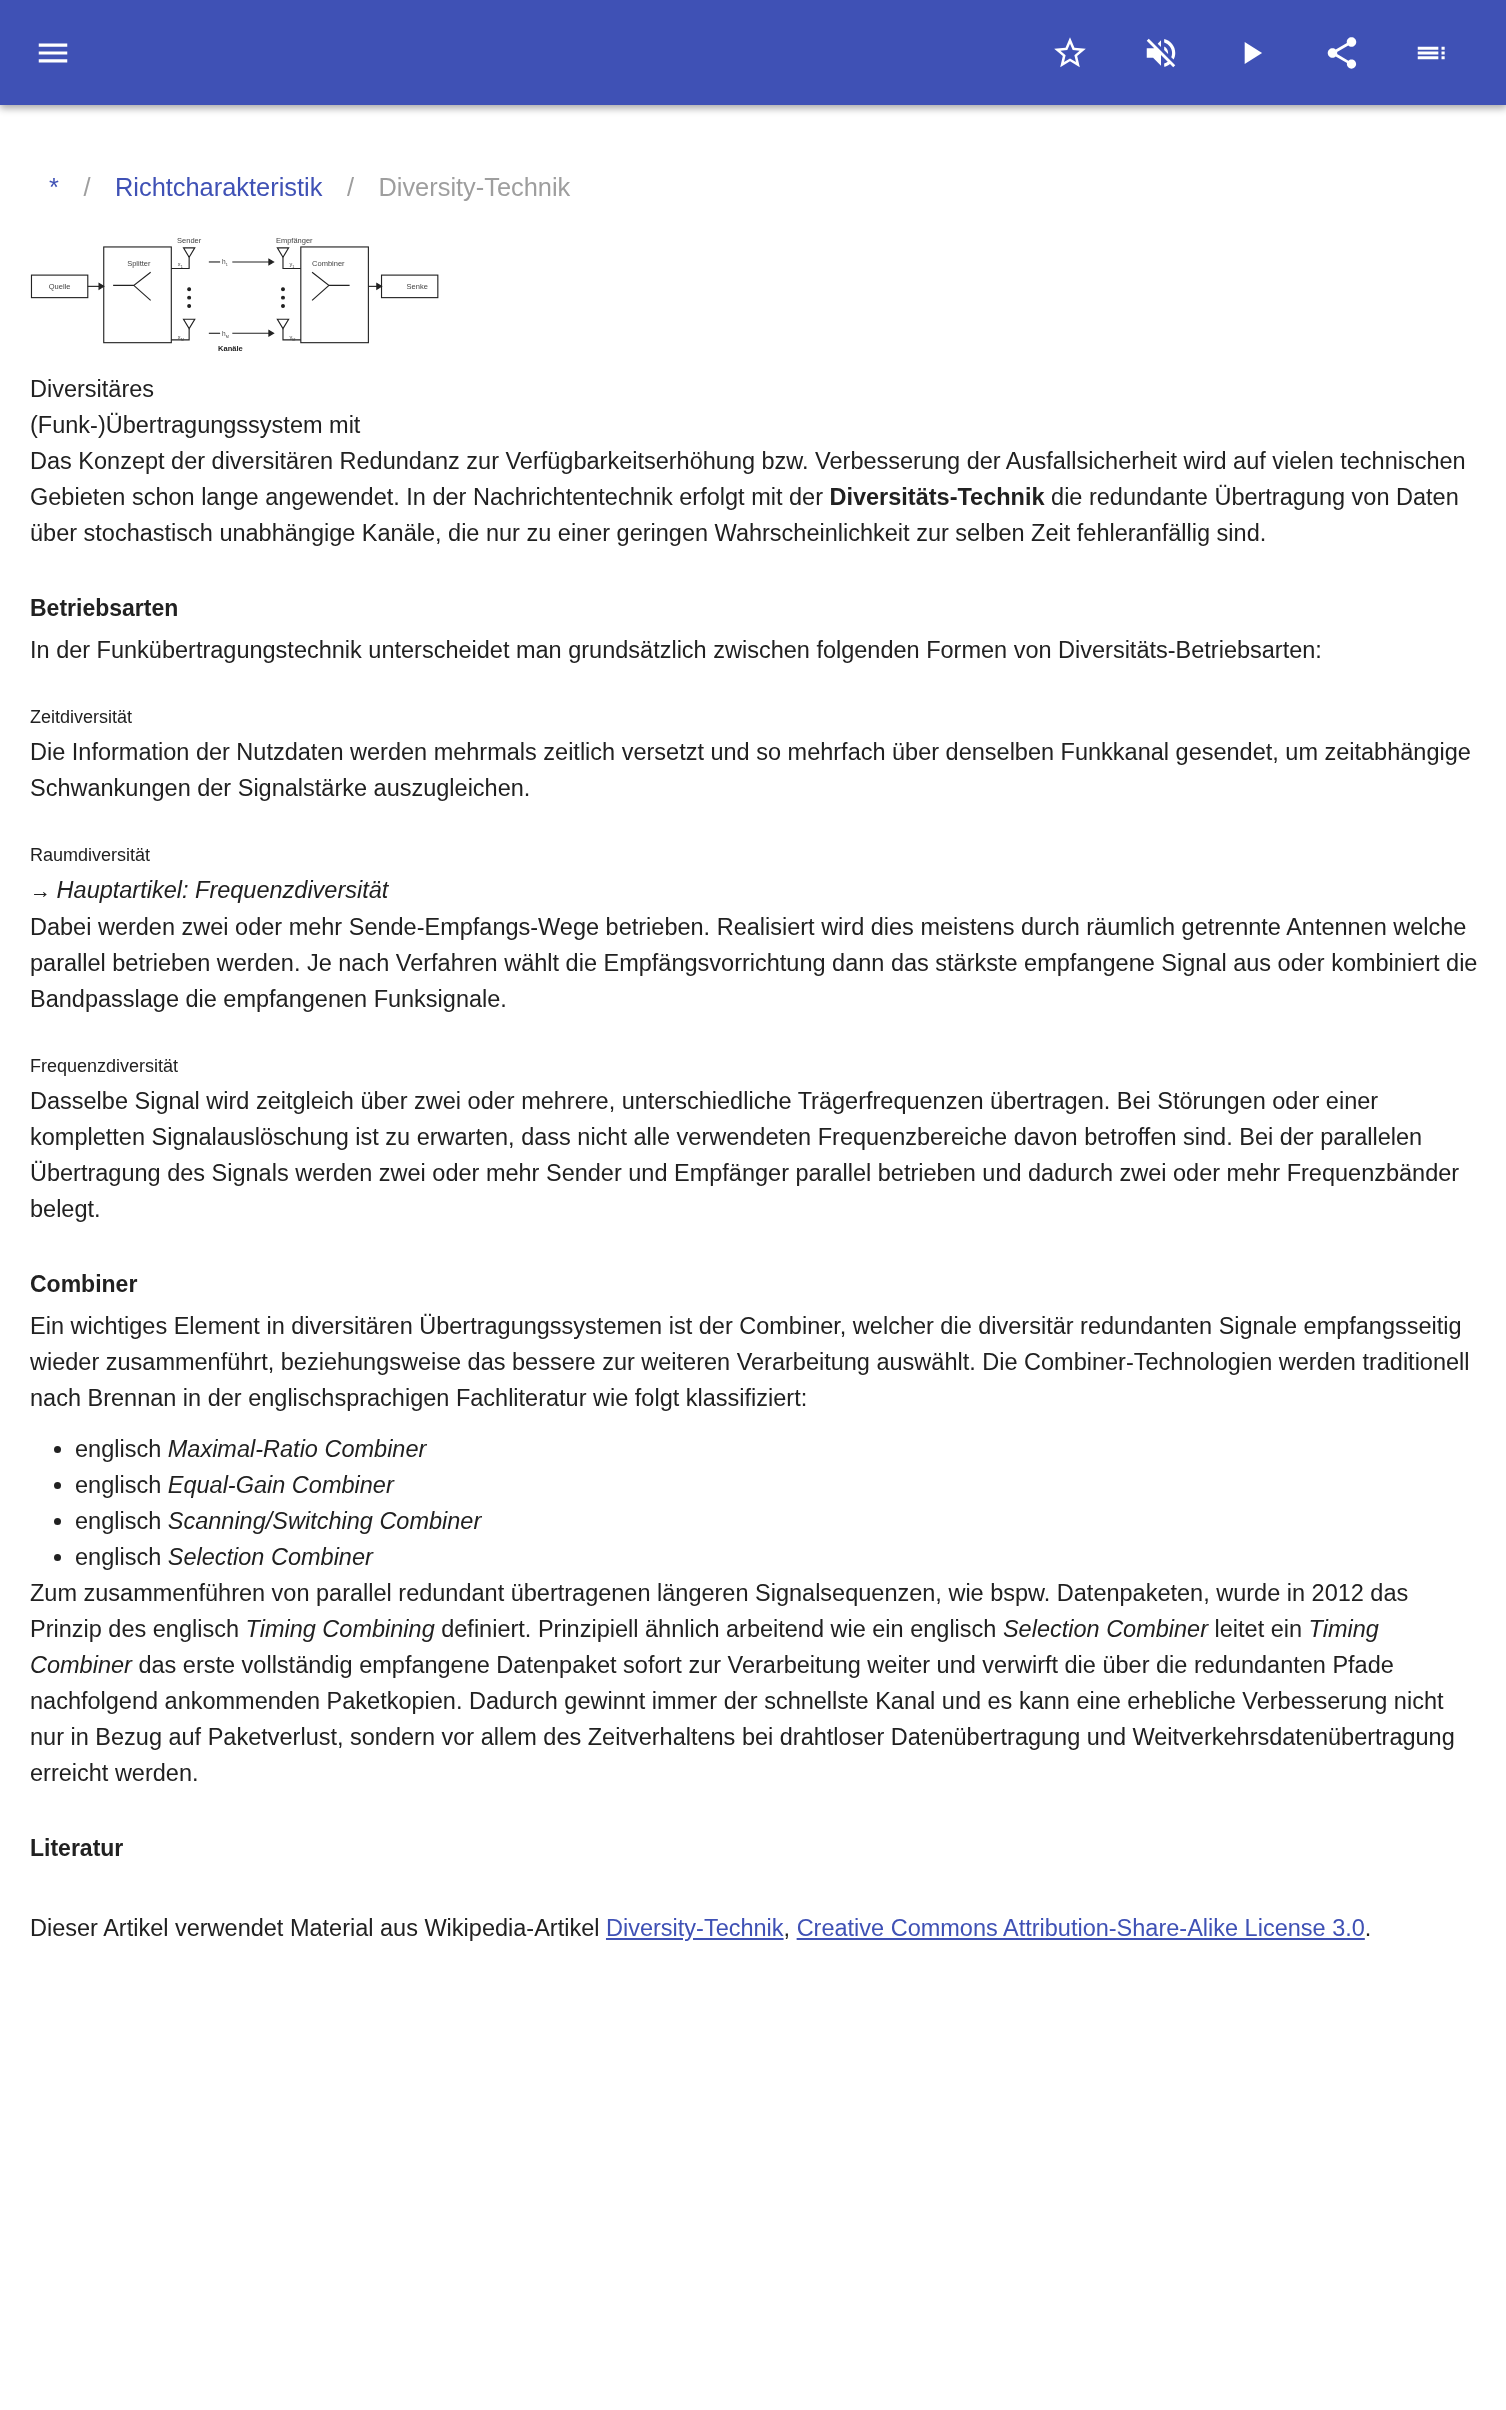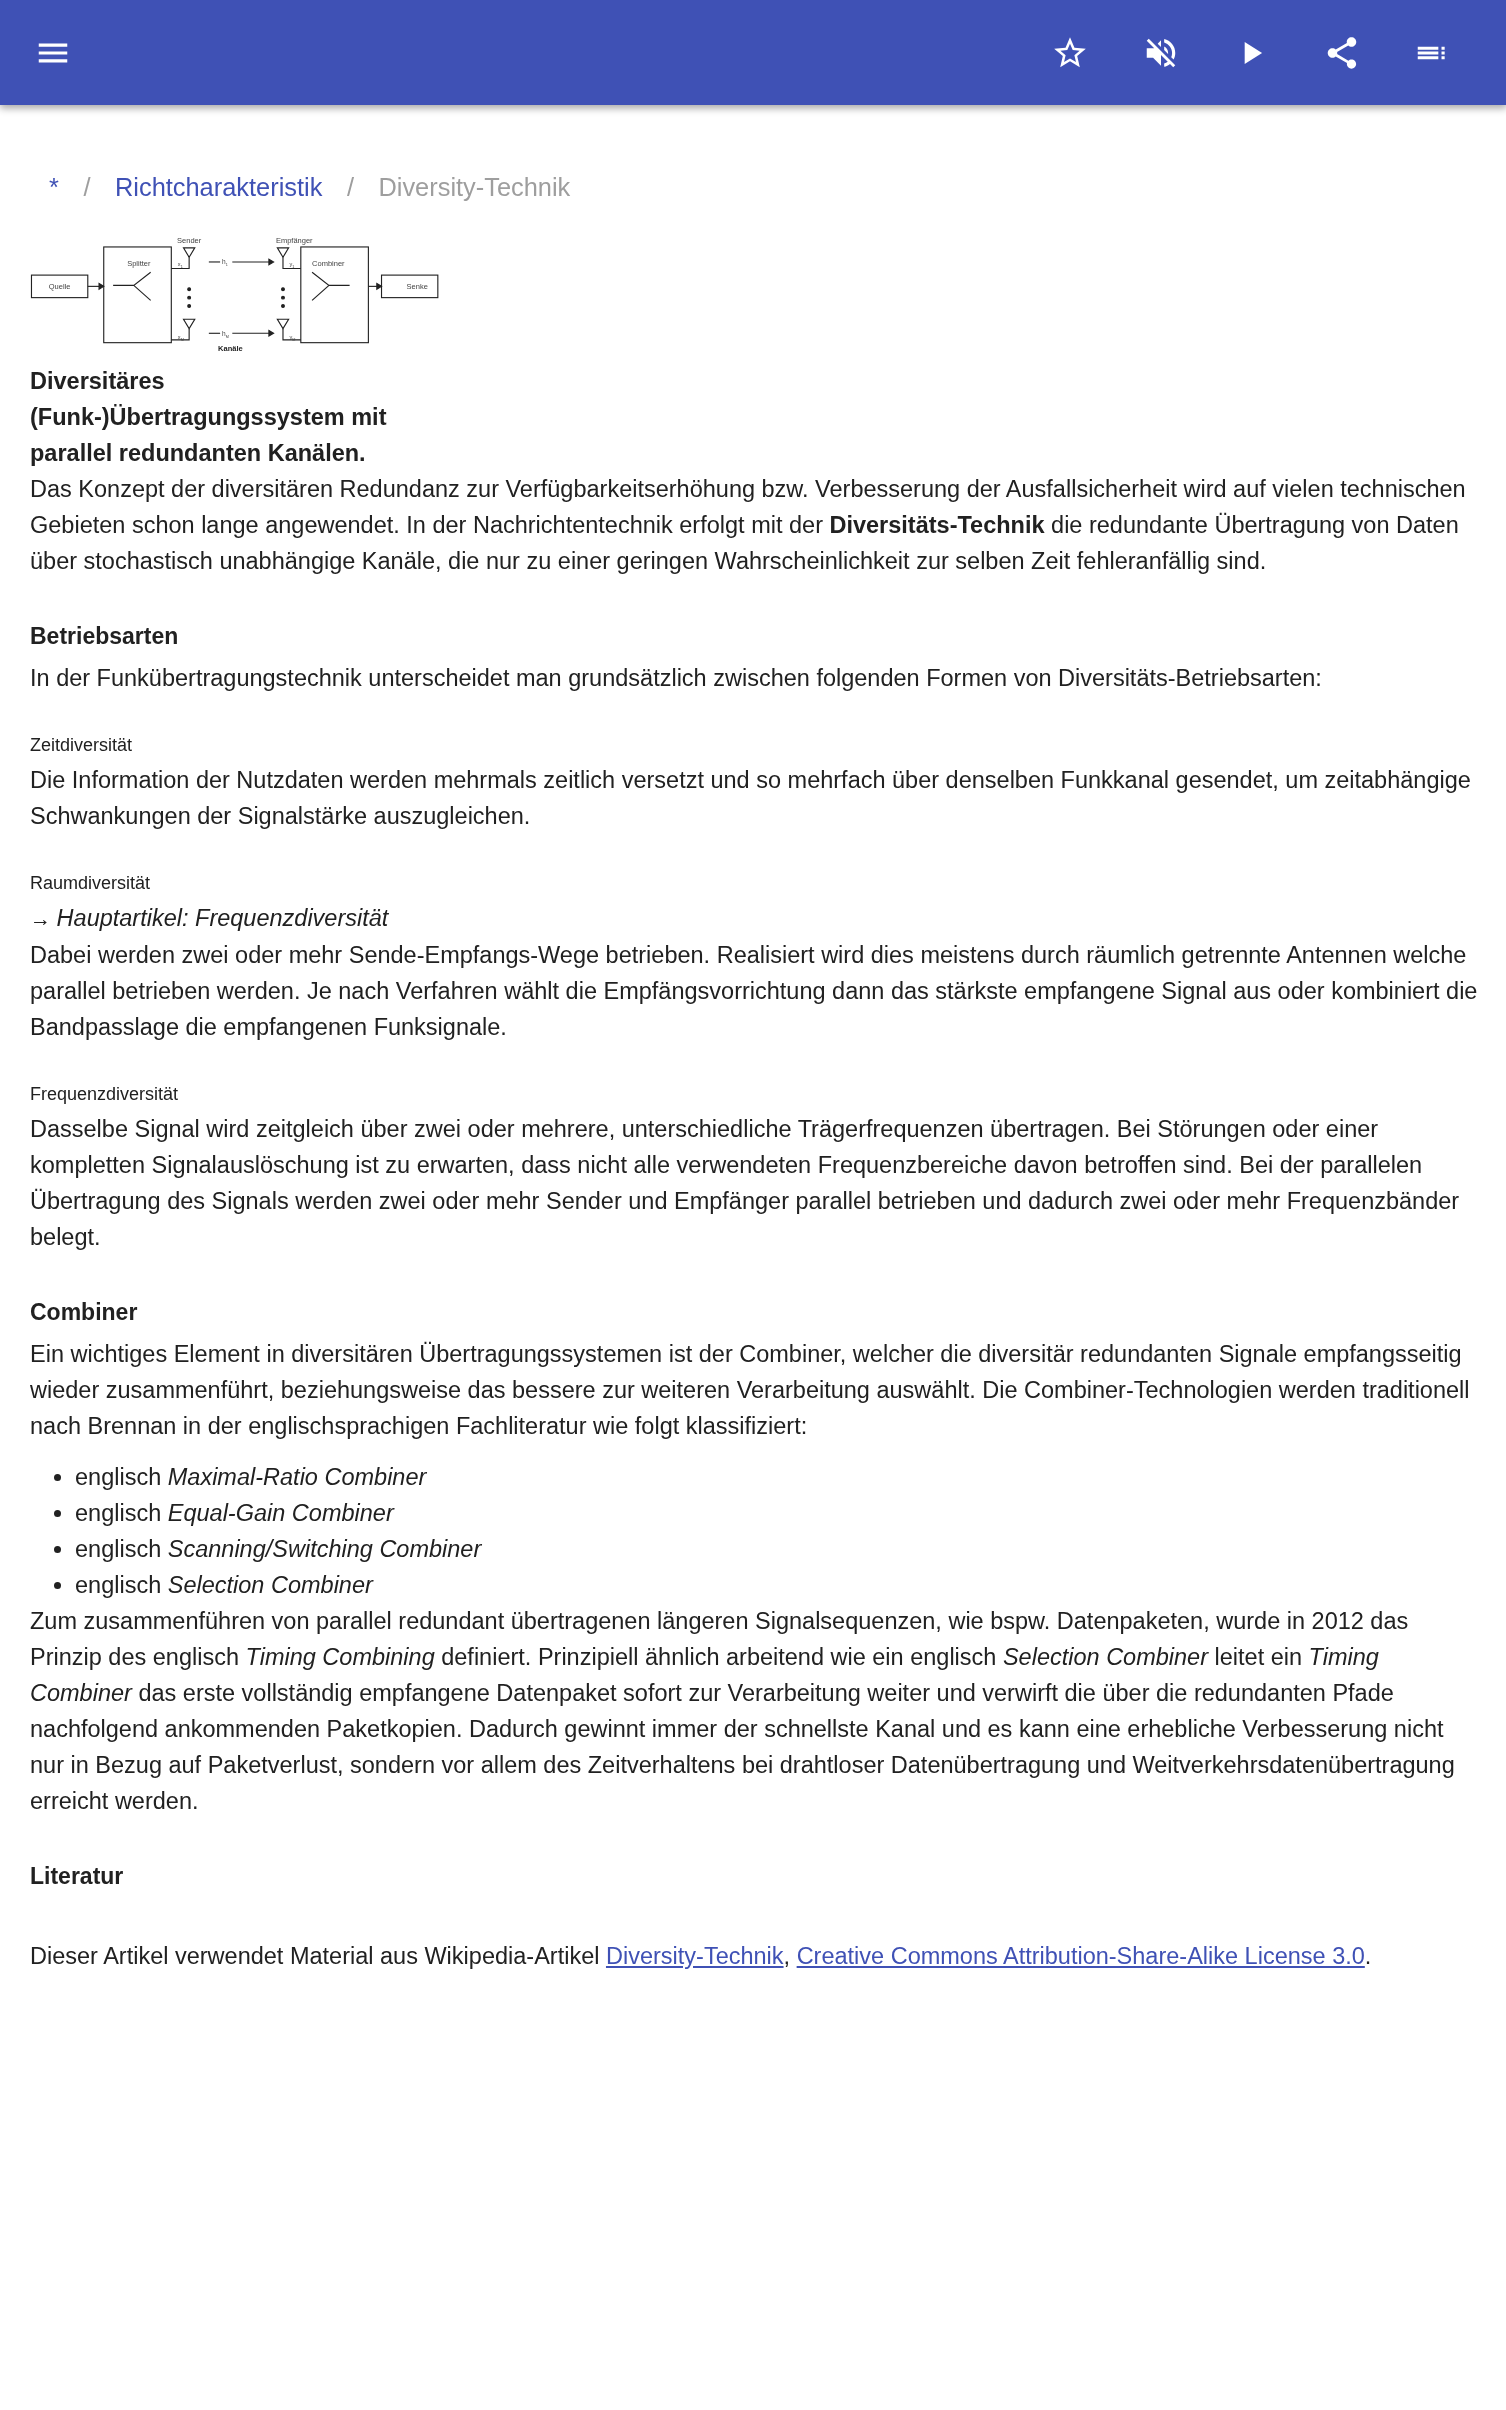--- a/index.html
+++ b/index.html
@@ -26,21 +26,21 @@
     font-size: 23.5px; line-height: 36px;
   }
   .breadcrumb {
     margin-top: 62px; height: 41px; font-size: 25.4px; line-height: 41px;
     display: flex; align-items: center; padding-left: 19px;
   }
   .breadcrumb a { color: #3f51b5; text-decoration: none; }
   .breadcrumb .sep { color: #9e9e9e; margin: 0 24.5px; }
   .breadcrumb .current { color: #9e9e9e; }
   .figure { margin-top: 22.6px; width: 414px; height: 122px; }
-  .caption { margin-top: 10px; font-weight: bold; }
+  .caption { margin-top: 18px; }
   p { margin: 0; }
   h2 {
     font-size: 23px; font-weight: bold; margin: 34px 0 0 0; line-height: 47px;
   }
   h3 {
     font-size: 18px; font-weight: normal; margin: 32px 0 0 0; line-height: 34px;
   }
   .hauptartikel { font-style: italic; }
   .hauptartikel .arrow { font-style: normal; font-size: 21px; margin-right: 5.6px; }
   ul { margin: 15px 0 0 0; padding-left: 45px; }
@@ -141,21 +141,20 @@
       <polygon points="369,56 374,59 369,62" fill="#222"></polygon>
       <rect x="374" y="47" width="60" height="24"></rect>
       <text x="412" y="62" font-size="8" fill="#444" stroke="none" text-anchor="middle">Senke</text>
       <text x="213" y="128" font-size="8" font-weight="bold" fill="#222" stroke="none" text-anchor="middle">Kanäle</text>
     </svg>
   </div>
 
   <div class="caption">
     <div>Diversitäres</div>
     <div>(Funk-)Übertragungssystem mit</div>
-    <div>parallel redundanten Kanälen.</div>
   </div>
 
   <p><span>Das Konzept der diversitären Redundanz zur Verfügbarkeitserhöhung bzw. Verbesserung der Ausfallsicherheit wird auf vielen technischen Gebieten schon lange angewendet. In der Nachrichtentechnik erfolgt mit der </span><b>Diversitäts-Technik</b><span> die redundante Übertragung von Daten über stochastisch unabhängige Kanäle, die nur zu einer geringen Wahrscheinlichkeit zur selben Zeit fehleranfällig sind.</span></p>
 
   <h2>Betriebsarten</h2>
   <p>In der Funkübertragungstechnik unterscheidet man grundsätzlich zwischen folgenden Formen von Diversitäts-Betriebsarten:</p>
 
   <h3>Zeitdiversität</h3>
   <p>Die Information der Nutzdaten werden mehrmals zeitlich versetzt und so mehrfach über denselben Funkkanal gesendet, um zeitabhängige Schwankungen der Signalstärke auszugleichen.</p>
 

